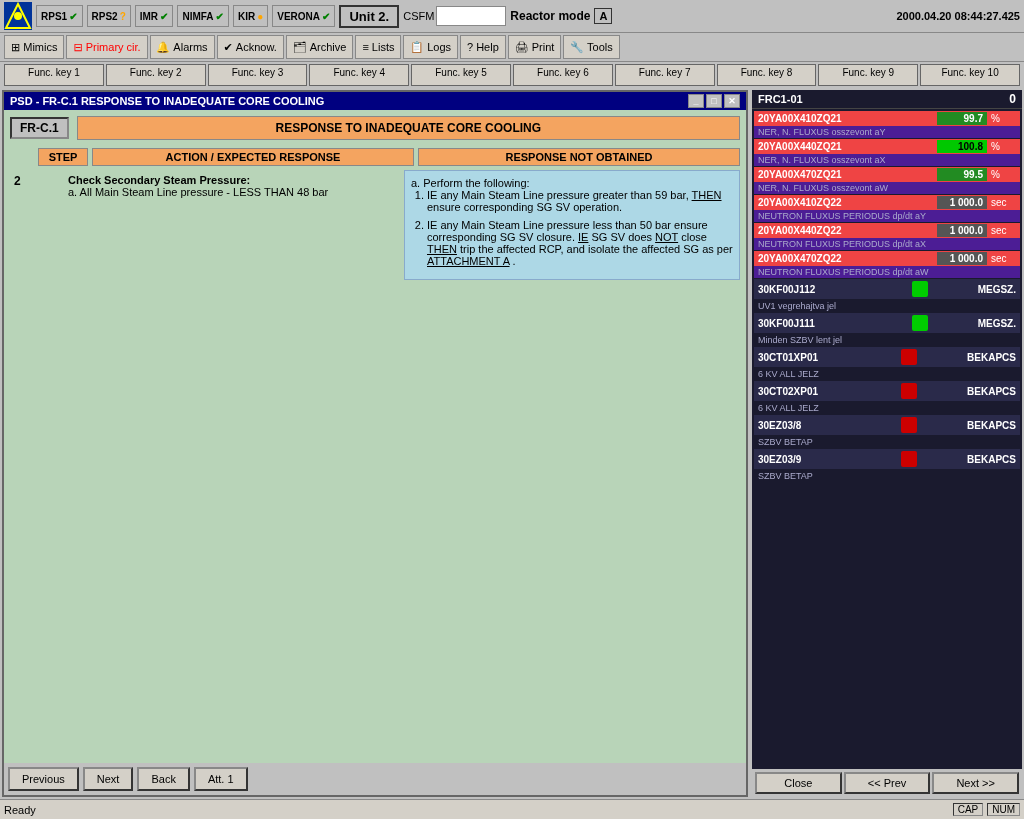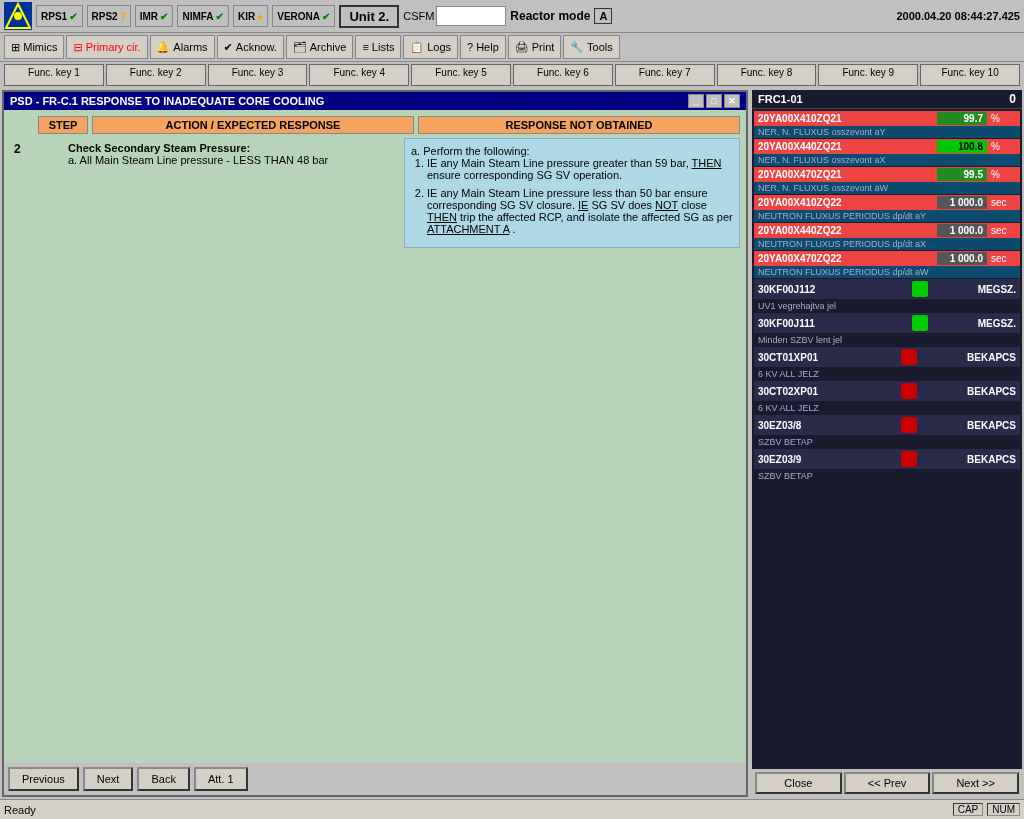--- a/index.html
+++ b/index.html
@@ -60,21 +60,21 @@
     .right-panel { width: 270px; background: #1a1a2e; margin: 2px; display: flex; flex-direction: column; }
     .frc-header { display: flex; justify-content: space-between; align-items: center; background: #1a1a2e; padding: 2px 6px; color: white; font-size: 11px; font-weight: bold; border-bottom: 1px solid #444; }
     .frc-count { color: white; font-size: 12px; }
 
     .frc-rows { flex: 1; overflow-y: auto; padding: 2px; }
     .frc-row { margin-bottom: 1px; }
     .frc-row-top { display: flex; align-items: center; background: #ef4444; padding: 1px 4px; gap: 4px; }
     .frc-row-label { color: white; font-size: 10px; font-weight: bold; flex: 1; }
     .frc-row-value { font-size: 10px; font-weight: bold; padding: 1px 4px; min-width: 50px; text-align: right; }
     .frc-row-unit { color: white; font-size: 10px; min-width: 25px; }
-    .frc-row-desc { color: #aaaacc; font-size: 9px; padding: 1px 4px; background: #0c4a6e; }
+    .frc-row-desc { color: #aaaacc; font-size: 9px; padding: 1px 4px; background: #4c1d95; }
 
     .val-green { background: #228b22; color: white; }
     .val-bright-green { background: #00c800; color: black; }
     .val-gray { background: #555; color: white; }
 
     .frc-indicator-row { display: flex; align-items: center; background: #2a2a4a; padding: 2px 4px; gap: 6px; margin-bottom: 1px; }
     .frc-ind-label { color: white; font-size: 10px; font-weight: bold; flex: 1; }
     .frc-ind-dot { width: 16px; height: 16px; border-radius: 2px; }
     .dot-green { background: #00cc00; }
     .dot-red { background: #cc0000; }
@@ -195,20 +195,24 @@
   <div class="left-panel">
     <div class="panel-titlebar">
       <span>PSD - FR-C.1 RESPONSE TO INADEQUATE CORE COOLING</span>
       <div class="panel-controls">
         <div class="panel-ctrl-btn">_</div>
         <div class="panel-ctrl-btn">□</div>
         <div class="panel-ctrl-btn">✕</div>
       </div>
     </div>
     <div class="proc-content">
+      <div class="proc-header">
+        <div class="proc-id">FR-C.1</div>
+        <div class="proc-title-box">RESPONSE TO INADEQUATE CORE COOLING</div>
+      </div>
       <div class="proc-table-header">
         <div class="col-header">STEP</div>
         <div class="col-header">ACTION / EXPECTED RESPONSE</div>
         <div class="col-header">RESPONSE NOT OBTAINED</div>
       </div>
       <div class="proc-step">
         <div class="step-num">2</div>
         <div class="step-action">
           <strong>Check Secondary Steam Pressure:</strong><br>
           <span>a.  All Main Steam Line pressure - LESS THAN 48 bar</span>

